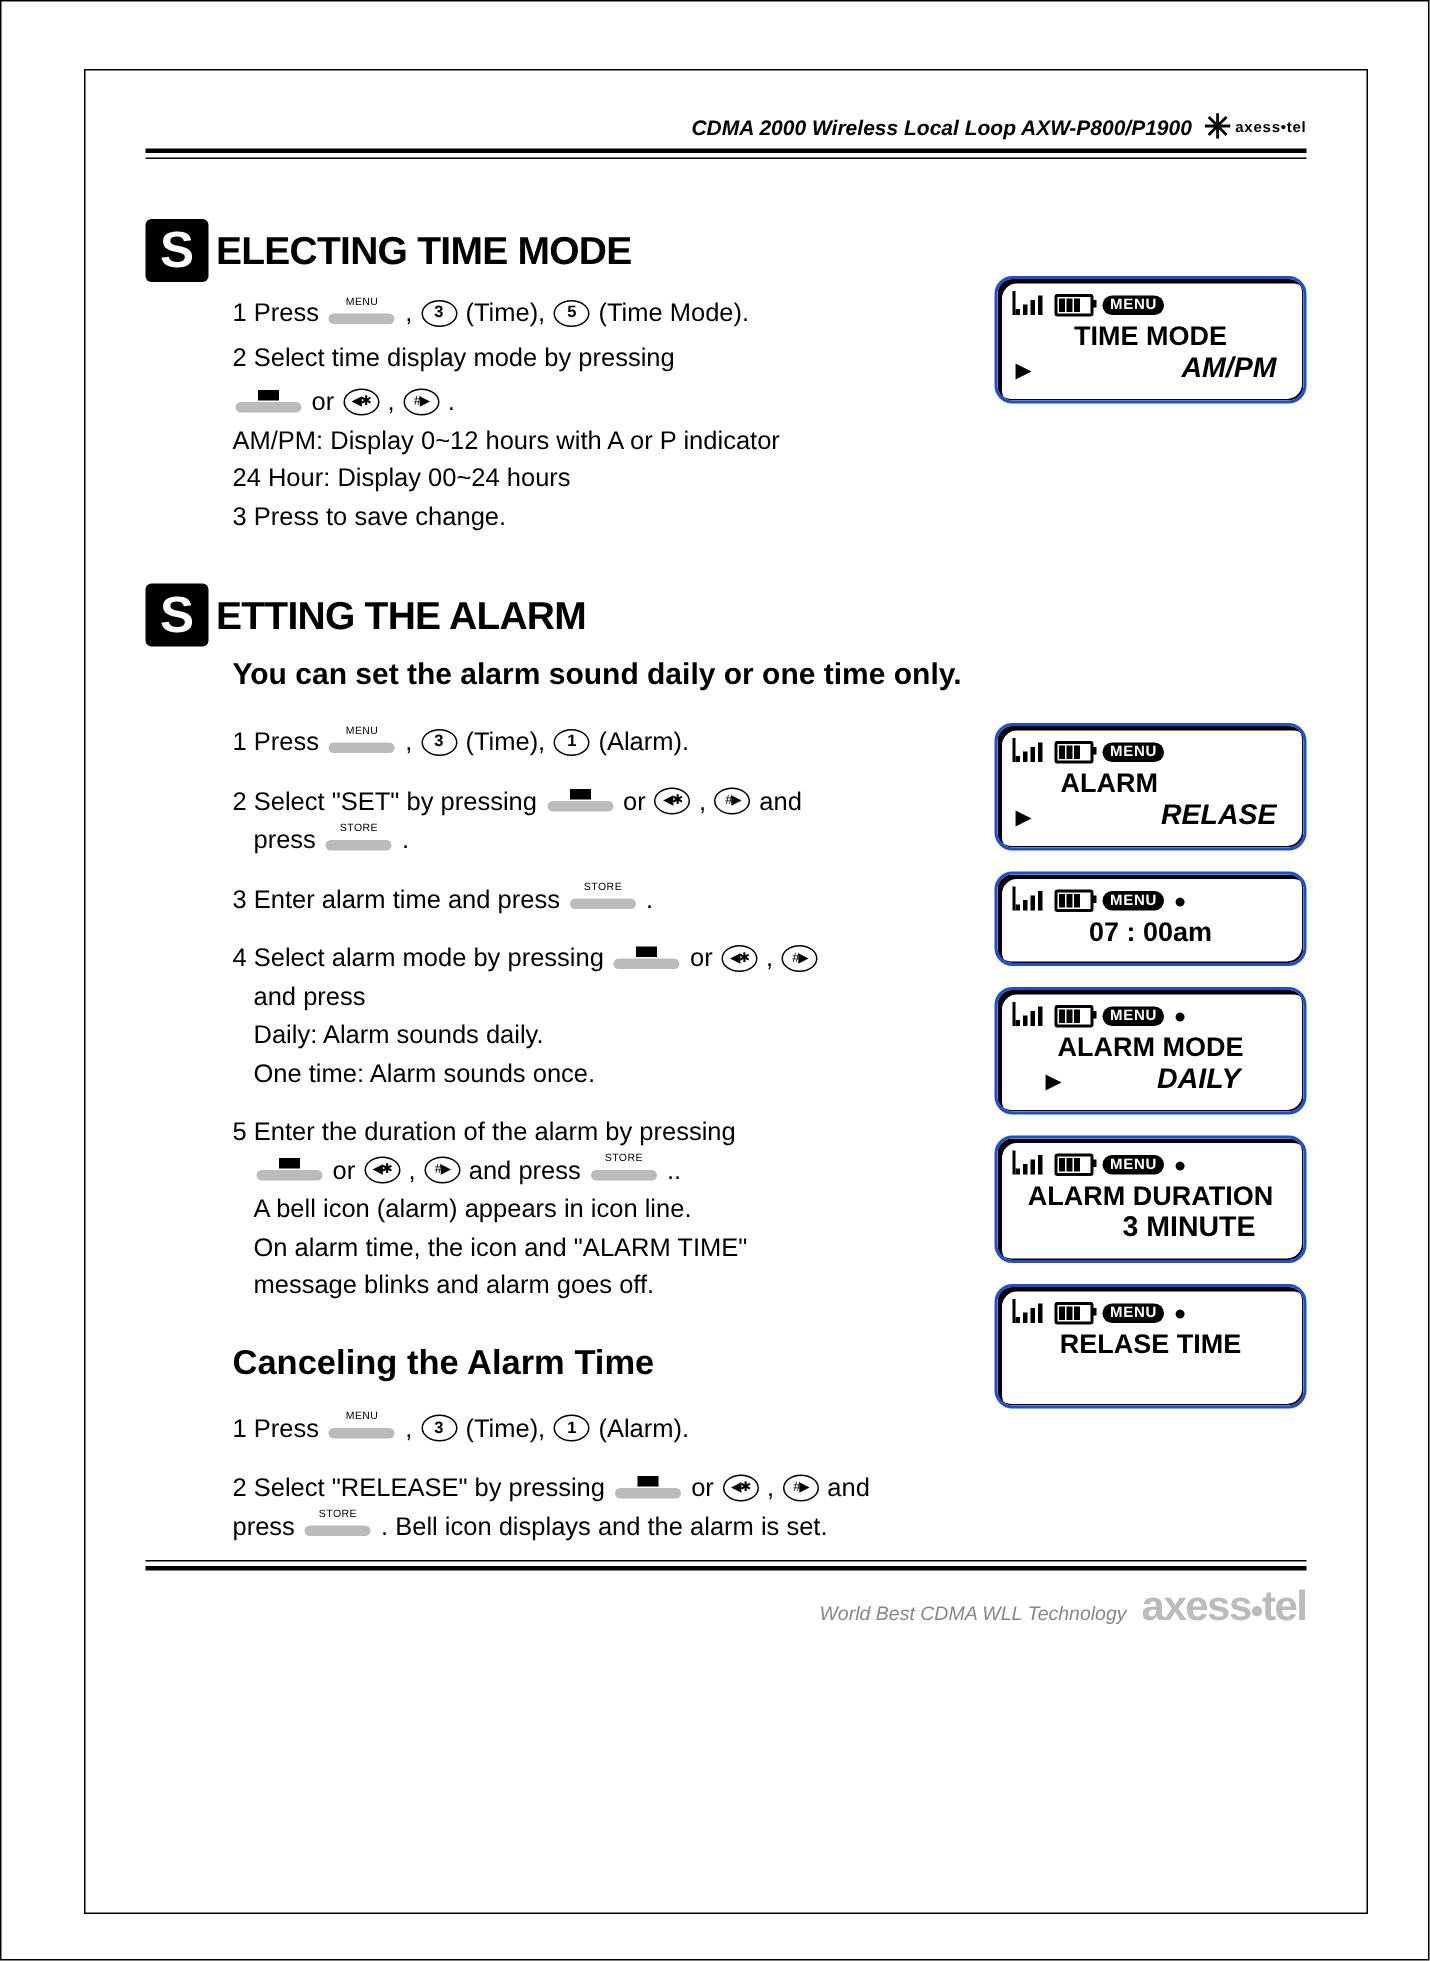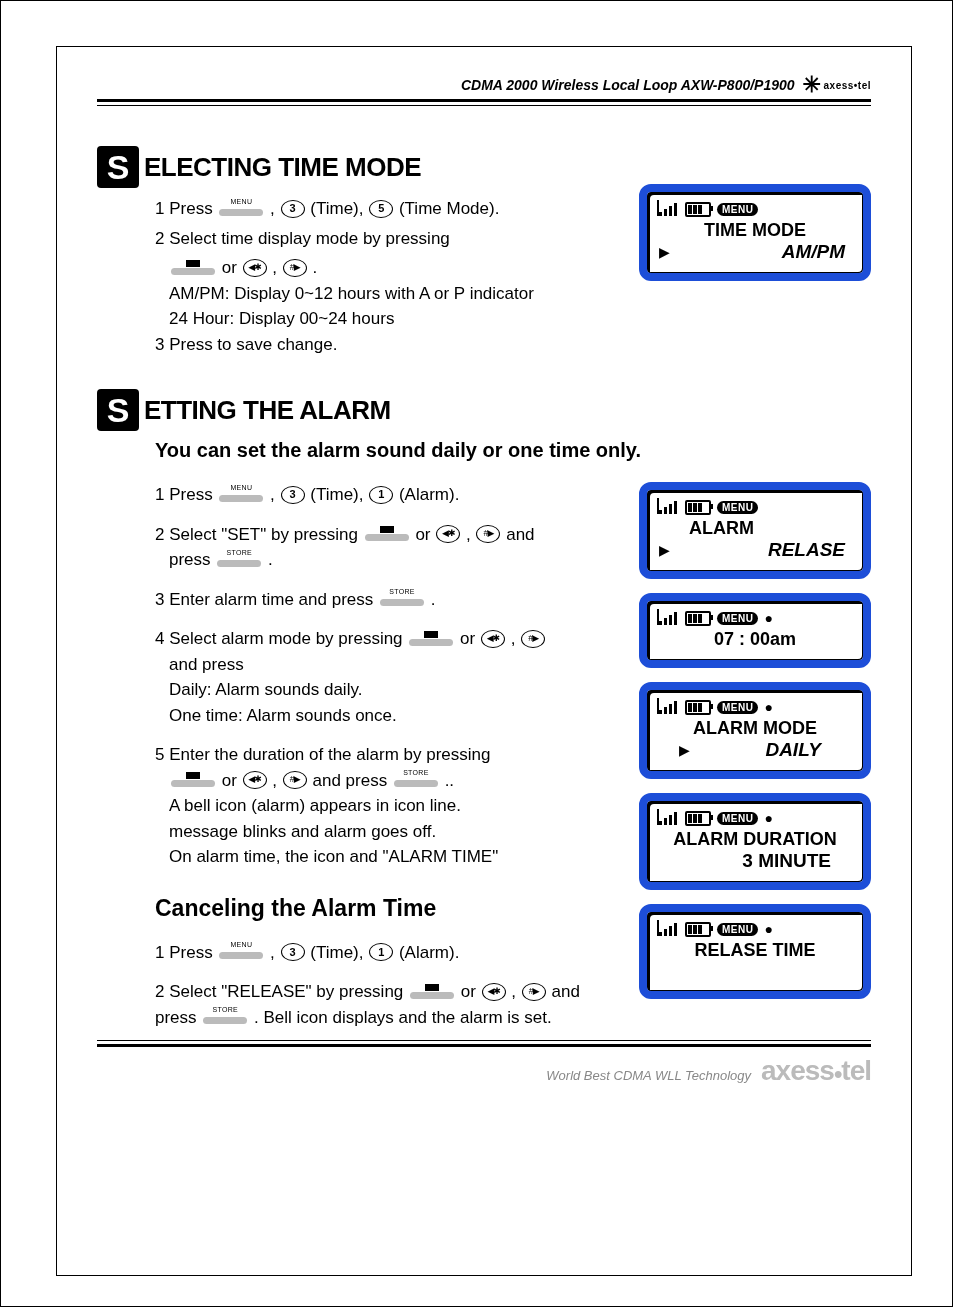--- a/index.html
+++ b/index.html
@@ -96,21 +96,21 @@
     font-size: 23px;
     margin: 25px 0 18px 58px;
   }
   .body {
     margin-left: 58px;
     font-size: 17px;
     line-height: 1.5;
   }
   .body p { margin: 0; }
   .body .step { margin-bottom: 4px;}
-  .body .indent { margin-left: 14px; }
+  .body .indent { }
   .block-alarm .step, .block-cancel .step { margin-bottom: 14px; }
   .block-alarm .sub, .block-cancel .sub { margin-left:14px; }
 
   .columns {
     display: flex;
     align-items: flex-start;
     gap: 30px;
   }
   .col-text { flex: 1; }
 
@@ -182,22 +182,22 @@
   .key-hash::before { content: "#▶"; letter-spacing:-1px;}
 
   
   .screens {
     display: flex;
     flex-direction: column;
     gap: 14px;
     margin-top: 0;
   }
   .lcd {
-    width: 232px;
-    border: 8px solid #1d4ed8;
+    width: 208px;
+    border: 2px solid #1d4ed8;
     border-radius: 12px;
     padding: 8px 12px 10px 12px;
     box-sizing: border-box;
     font-family: Arial, sans-serif;
     box-shadow: 3px 3px 0 #000 inset, -1px -1px 0 #000 inset;
     background:#fff;
   }
   .lcd-icons {
     display: flex;
     align-items: center;
@@ -388,22 +388,22 @@
       <span class="key-vol"></span>
       <span>or </span>
       <span class="key-star"></span>
       <span> , </span>
       <span class="key-hash"></span>
       <span> and press </span>
       <span class="key-store"></span>
       <span> ..</span>
     </p>
     <p class="sub">A bell icon (alarm) appears in icon line.</p>
+    <p class="sub">On alarm time, the icon and "ALARM TIME"</p>
     <p class="sub">message blinks and alarm goes off.</p>
-    <p class="sub">On alarm time, the icon and "ALARM TIME"</p>
   </div>
 </div>
 
 <div class="subhead2">Canceling the Alarm Time</div>
 <div class="body block-cancel">
   <p class="step">
     <span>1 Press </span>
     <span class="key-menu"></span>
     <span> , </span>
     <span class="key-digit">3</span>

